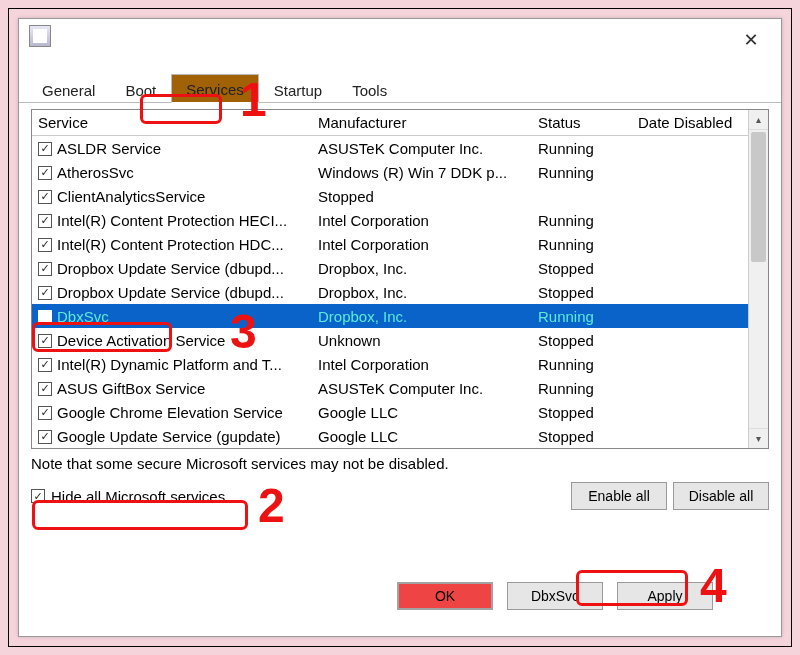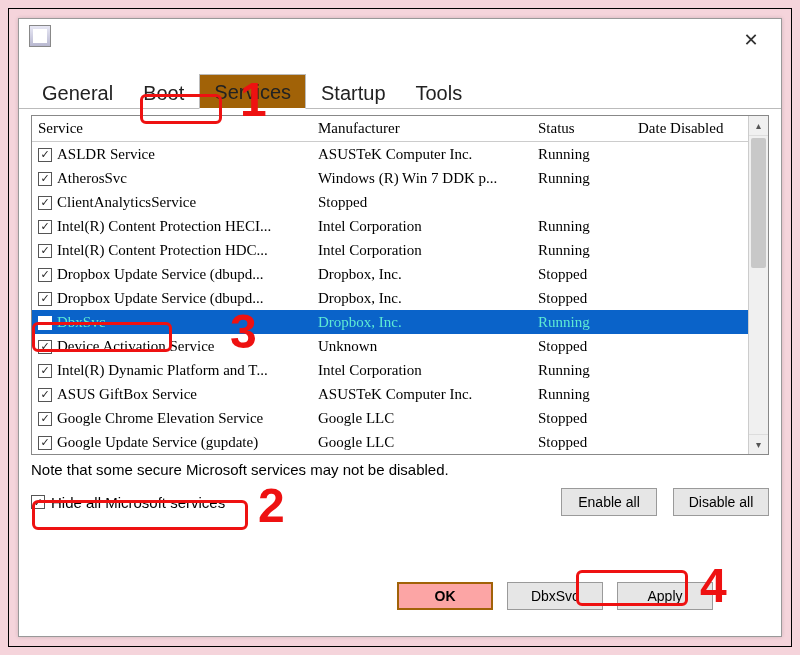--- a/index.html
+++ b/index.html
@@ -65,21 +65,21 @@
   }
   .tab {
     padding: 6px 14px 4px 14px;
     border: 1px solid transparent;
     border-bottom: none;
     color:#222;
     cursor: pointer;
     position: relative;
     top: 1px;
     background: transparent;
-    font-size:20px;
+    font-size:15px;
   }
   .tab.active {
     border-color: #bbb;
     background: #a16207;
     border-bottom: 1px solid #fff;
   }
   .content {
     flex: 1;
     padding: 6px 12px 12px 12px;
     display: flex;
@@ -88,21 +88,20 @@
   .listframe {
     border: 1px solid #888;
     height: 340px;
     display: flex;
     overflow: hidden;
   }
   .listbody {
     flex: 1;
     overflow: hidden;
     position:relative;
-    font-family:Liberation Serif, serif;
   }
   .cols {
     display: grid;
     grid-template-columns: 280px 220px 100px 1fr;
     border-bottom: 1px solid #ccc;
     padding: 4px 6px 4px 6px;
     font-size:15px;
   }
   .row {
     display: grid;
@@ -139,22 +138,22 @@
   .checkbox-label { display:flex; align-items:center; gap:6px; font-size:15px;}
   .btn {
     min-width:96px; height:28px;
     border:1px solid #9a9a9a;
     background:#e6e6e6;
     font-size:14px;
     display:inline-flex; align-items:center; justify-content:center;
     cursor:pointer;
     padding:0 10px;
   }
-  .btn.primary { border:2px solid #a16207; background:#fca5a5;font-weight:bold;}
-  .btn-row { display:flex; gap:16px;}
+  .btn.primary { border:2px solid #a3a3a3; background:#ef4444;}
+  .btn-row { display:flex; gap:6px;}
   .bottombar {
     display:flex; justify-content:flex-end; gap:14px;
     padding: 10px 22px 14px 0;
     margin-top:auto;
   }
   
   .anno-box {
     position:absolute;
     border:3px solid #e11;
     border-radius:6px;

